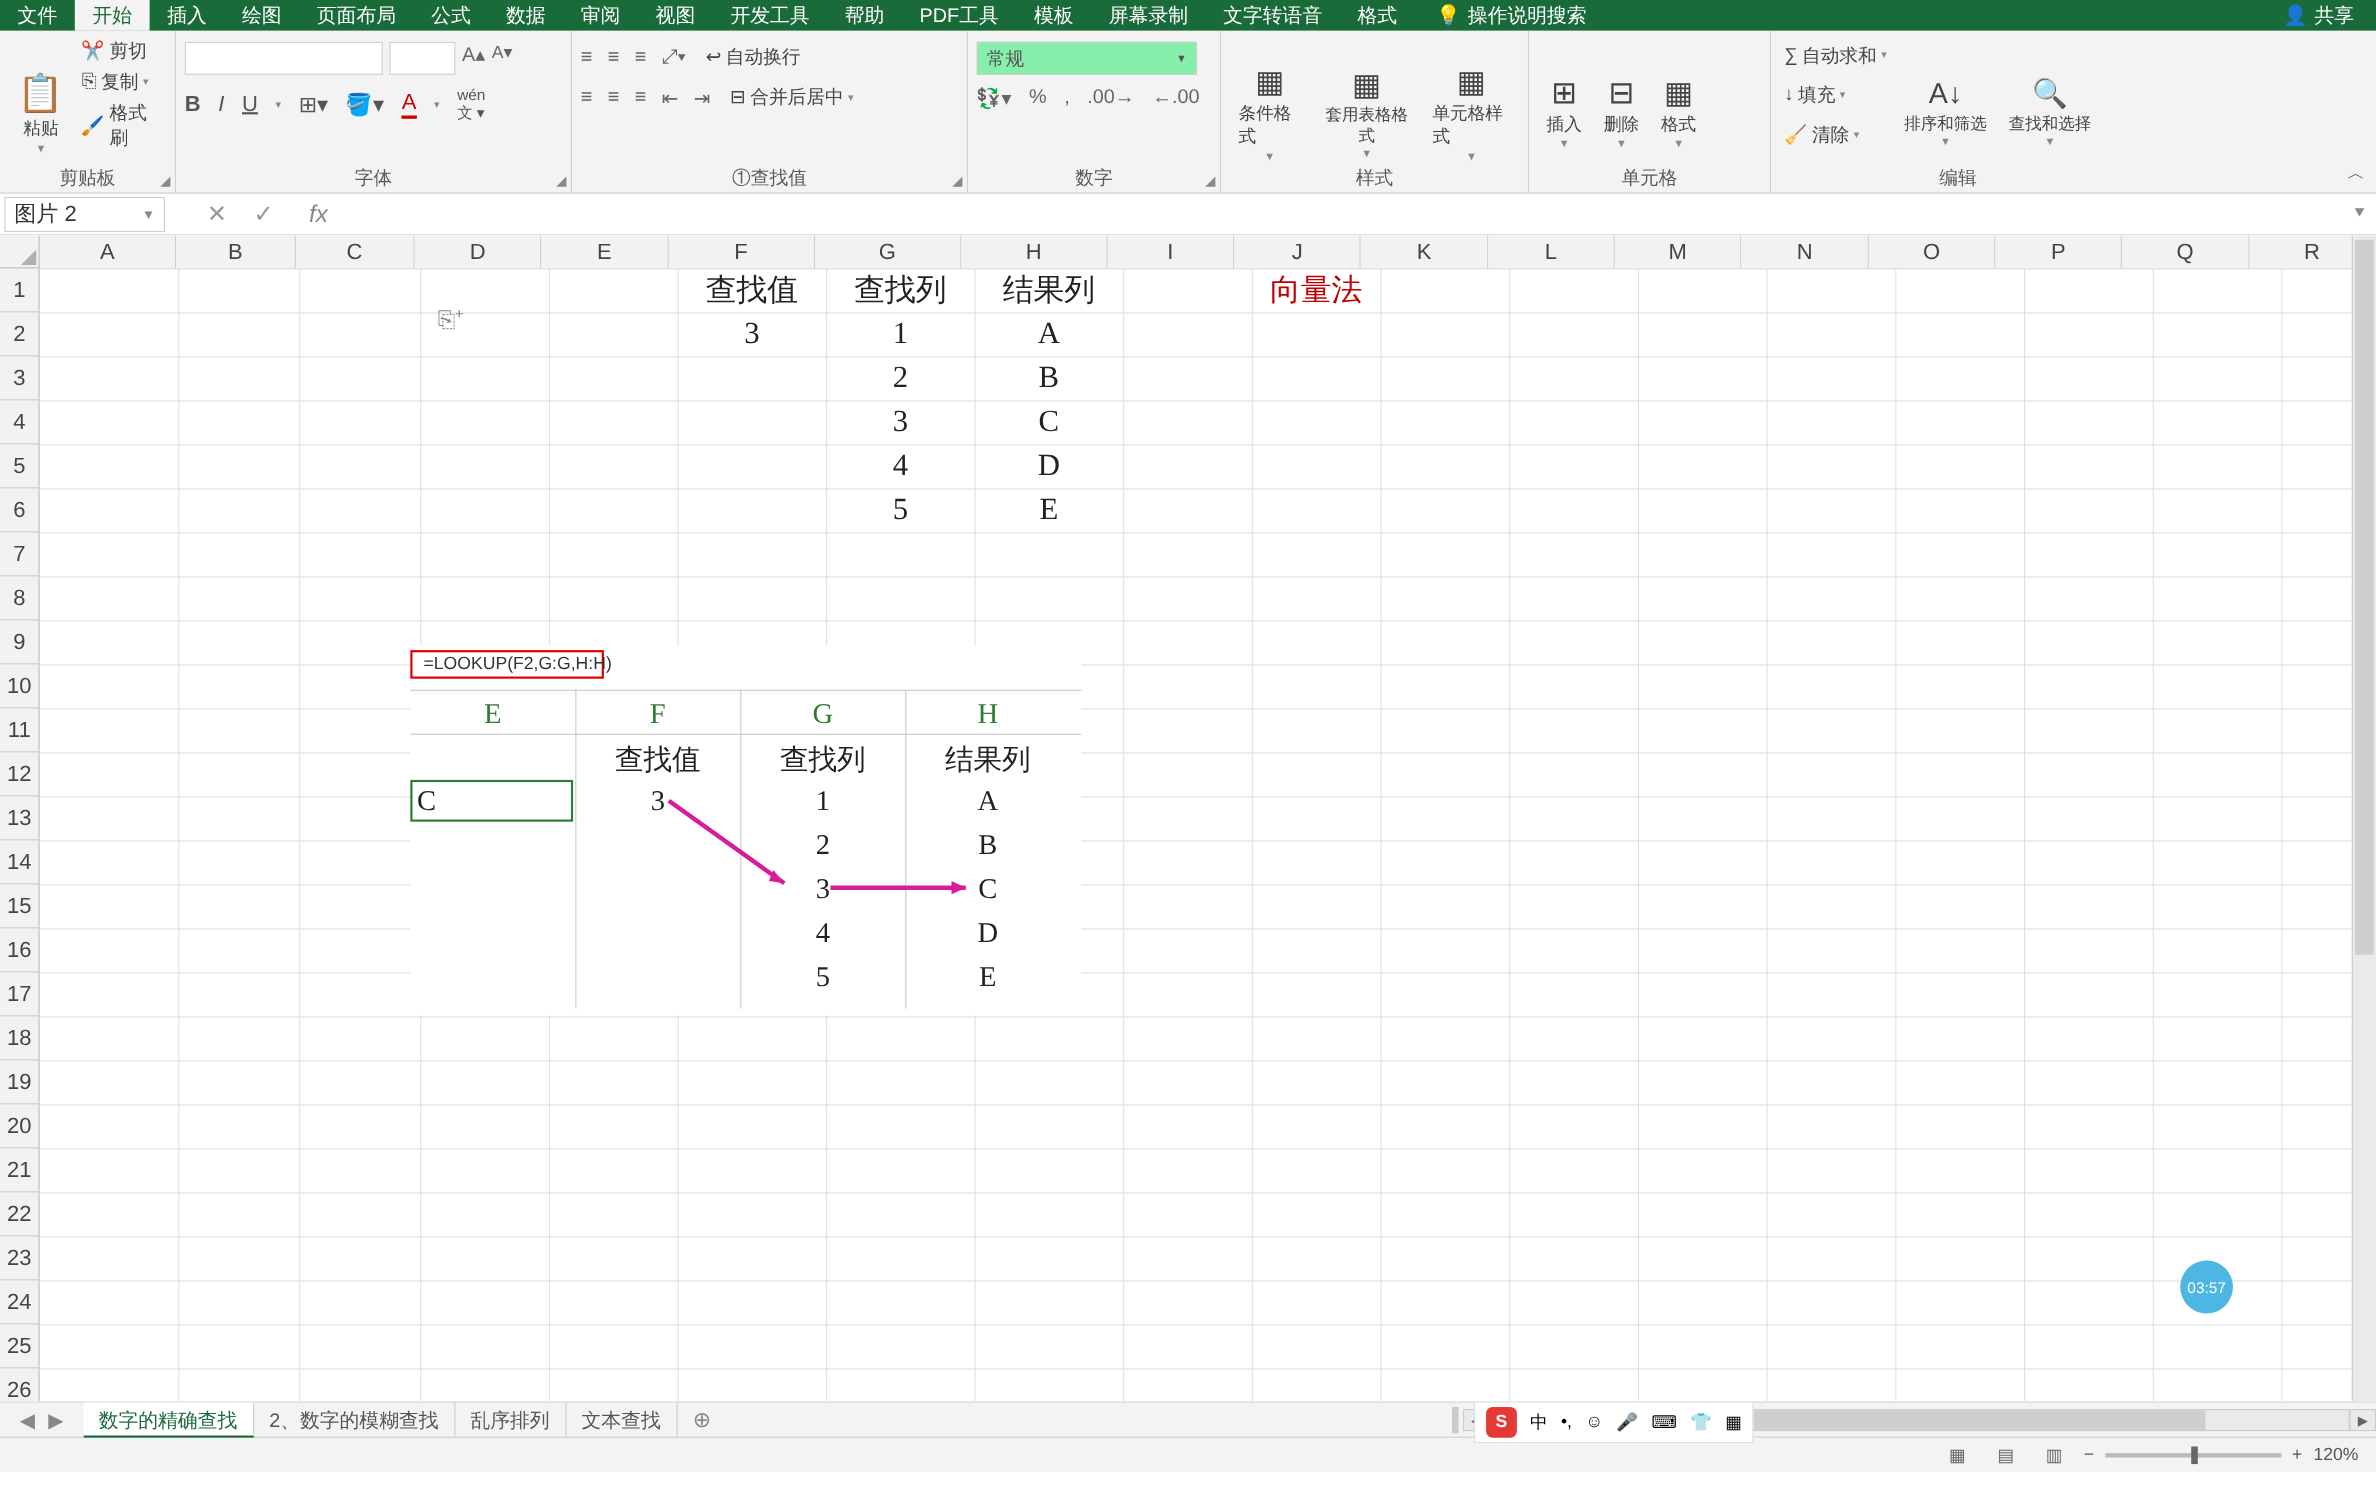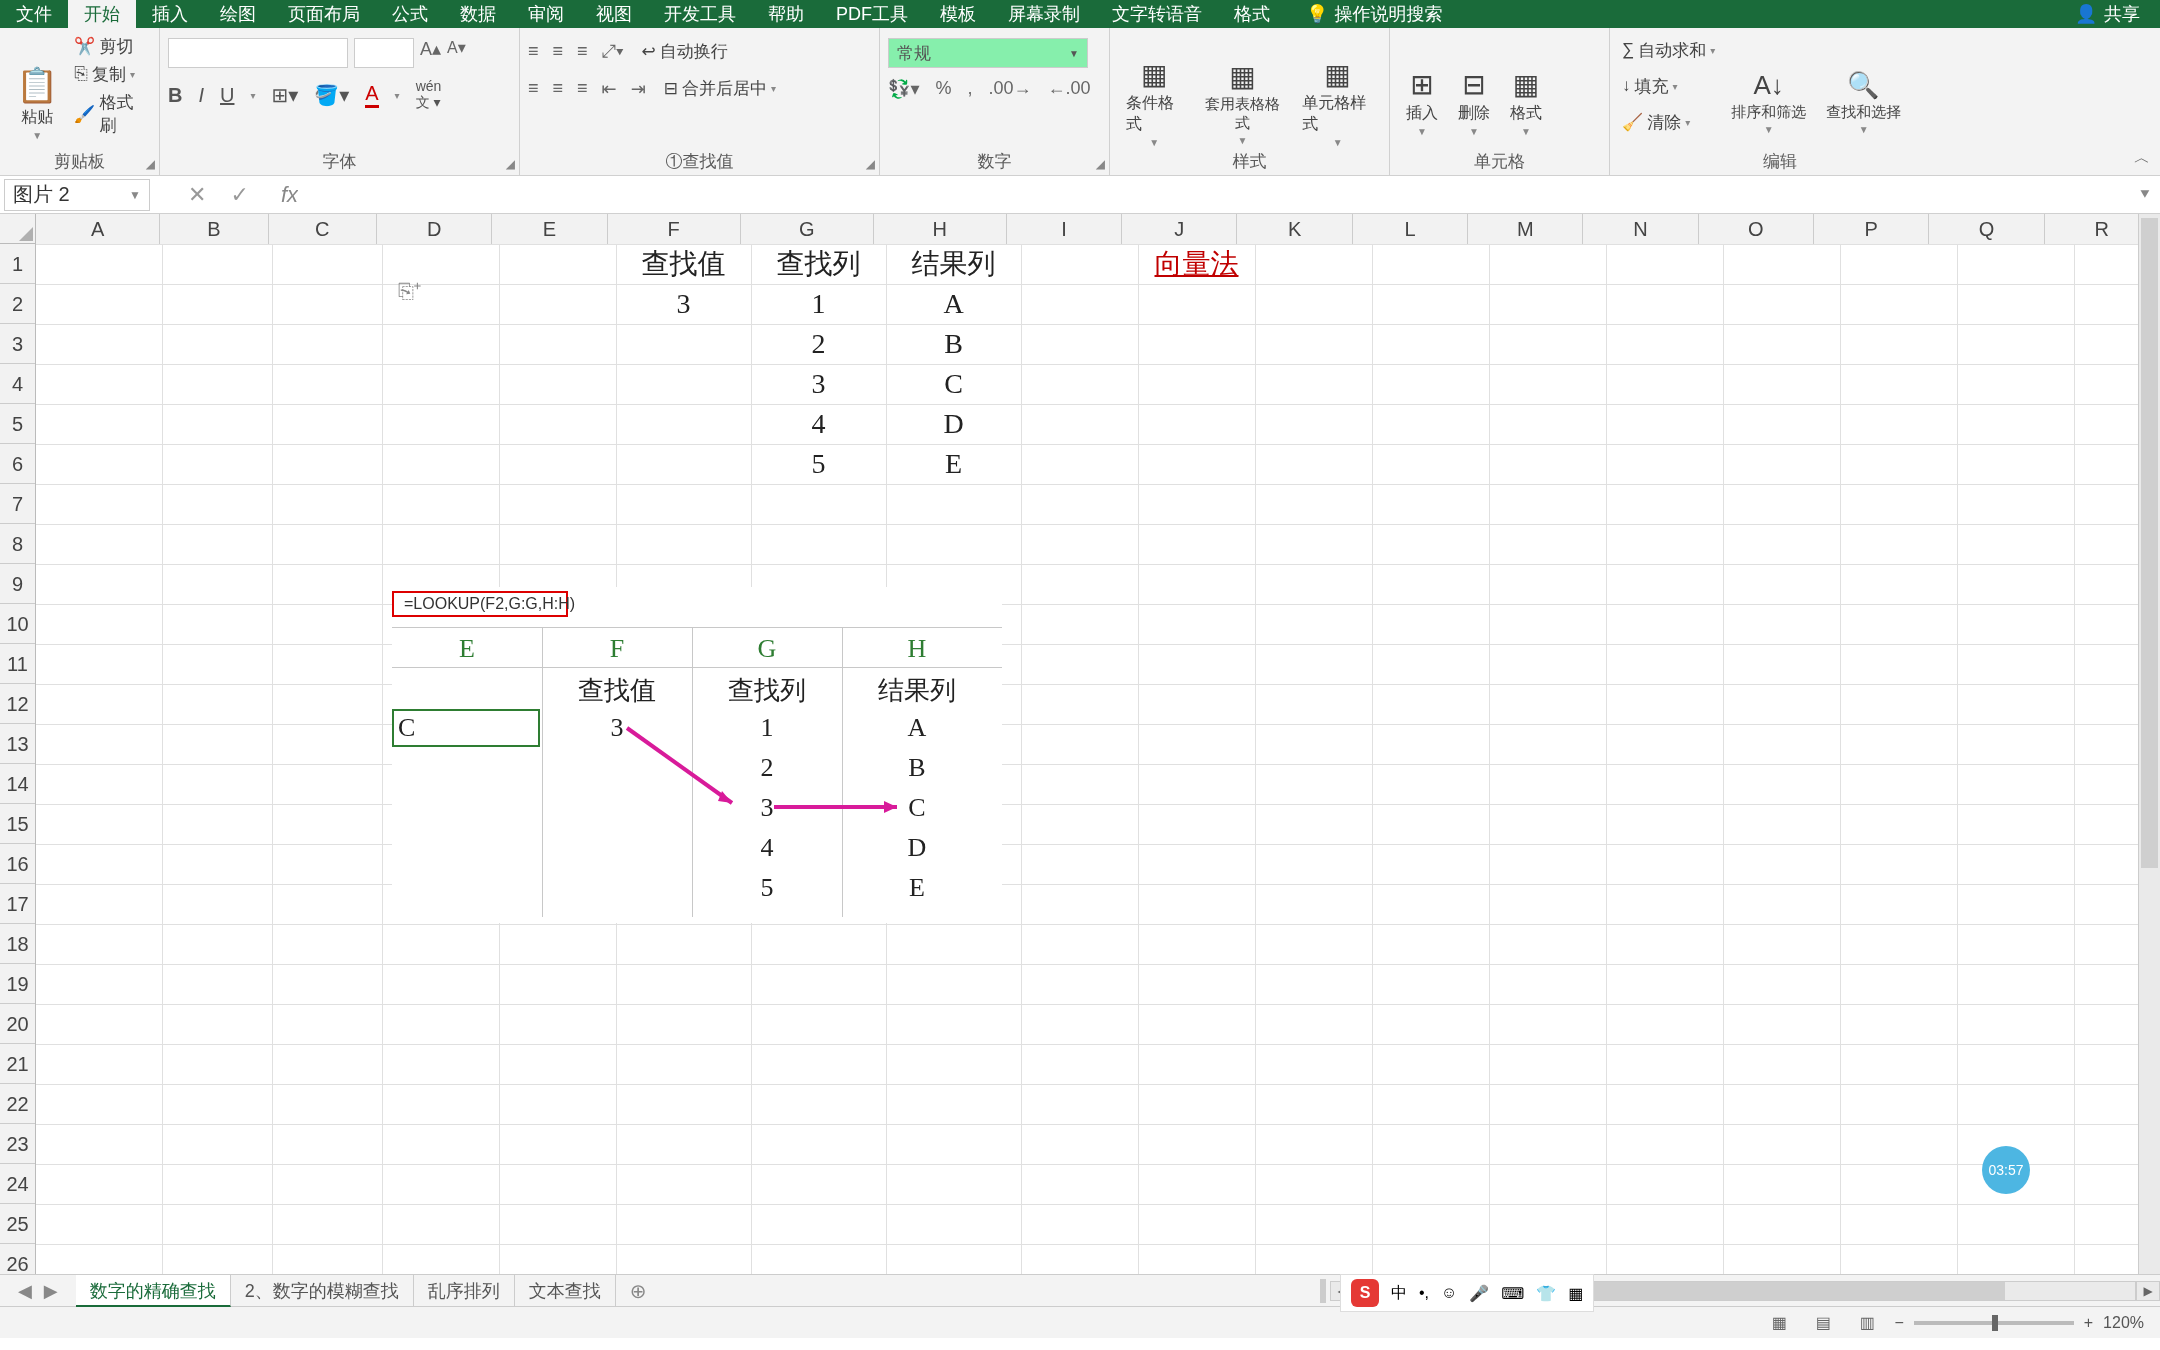--- a/index.html
+++ b/index.html
@@ -390,28 +390,28 @@
       <div class="cell" style="left: 715px; top: 40px; width: 135px; height: 40px;">1</div>
       <div class="cell" style="left: 850px; top: 40px; width: 135px; height: 40px;">A</div>
       <div class="cell" style="left: 715px; top: 80px; width: 135px; height: 40px;">2</div>
       <div class="cell" style="left: 850px; top: 80px; width: 135px; height: 40px;">B</div>
       <div class="cell" style="left: 715px; top: 120px; width: 135px; height: 40px;">3</div>
       <div class="cell" style="left: 850px; top: 120px; width: 135px; height: 40px;">C</div>
       <div class="cell" style="left: 715px; top: 160px; width: 135px; height: 40px;">4</div>
       <div class="cell" style="left: 850px; top: 160px; width: 135px; height: 40px;">D</div>
       <div class="cell" style="left: 715px; top: 200px; width: 135px; height: 40px;">5</div>
       <div class="cell" style="left: 850px; top: 200px; width: 135px; height: 40px;">E</div>
-      <div class="cell red" style="left: 1102px; top: 0px; width: 117px; height: 40px; text-decoration: underline;">向量法</div>
+      <div class="cell red" style="left: 1102px; top: 0px; width: 117px; height: 40px;">向量法</div>
     </div>
   <div class="vscroll">
       <div class="vscroll-thumb"></div>
     </div>
 
 
-  <div class="embedded-img" style="left:392px;top:373px;width:610px;height:336px">
+  <div class="embedded-img" style="left:373px;top:373px;width:610px;height:336px">
     <div class="emb-formula-box" style="left:0;top:4px;width:176px">=LOOKUP(F2,G:G,H:H)</div>
 
     <div class="emb-border" style="left:0;top:40px;right:0;height:1px"></div>
     <div class="emb-border" style="left:0;top:80px;right:0;height:1px"></div>
     <div class="emb-col-h" style="left:0;top:42px;width:150px">E</div>
     <div class="emb-col-h" style="left:150px;top:42px;width:150px">F</div>
     <div class="emb-col-h" style="left:300px;top:42px;width:150px">G</div>
     <div class="emb-col-h" style="left:450px;top:42px;width:150px">H</div>
 
     <div class="emb-cell" style="left:150px;top:86px;width:150px">查找值</div>

